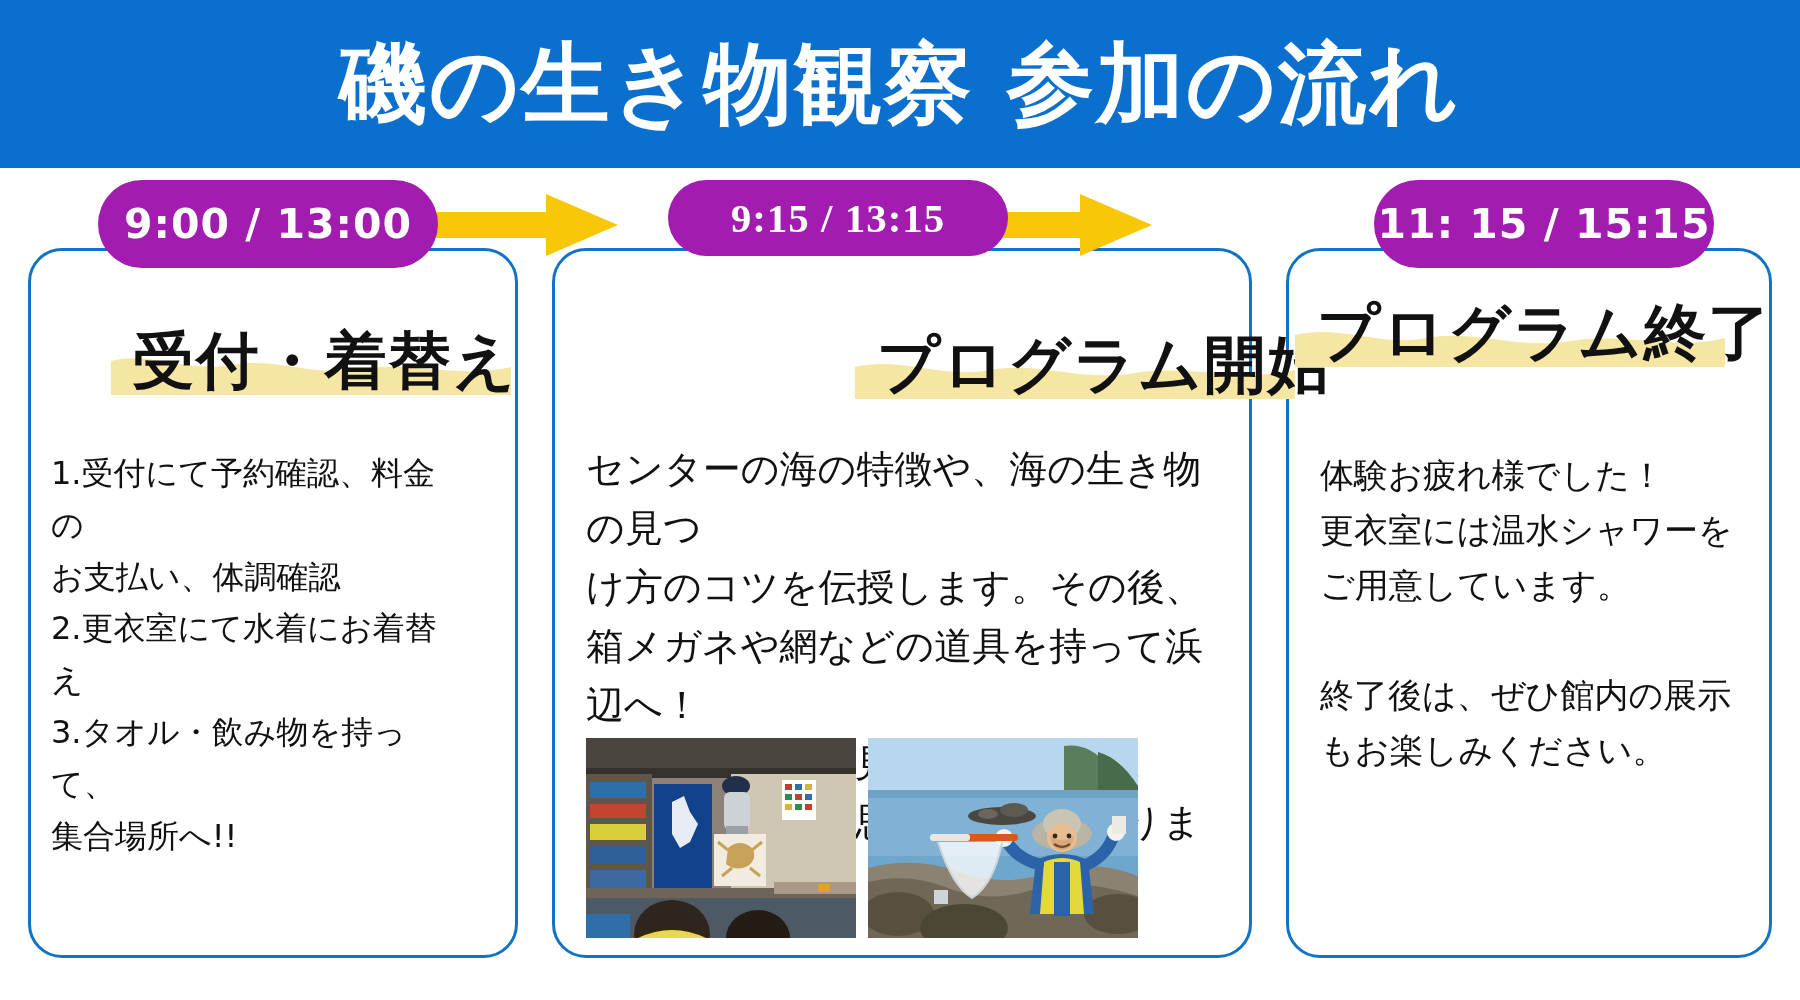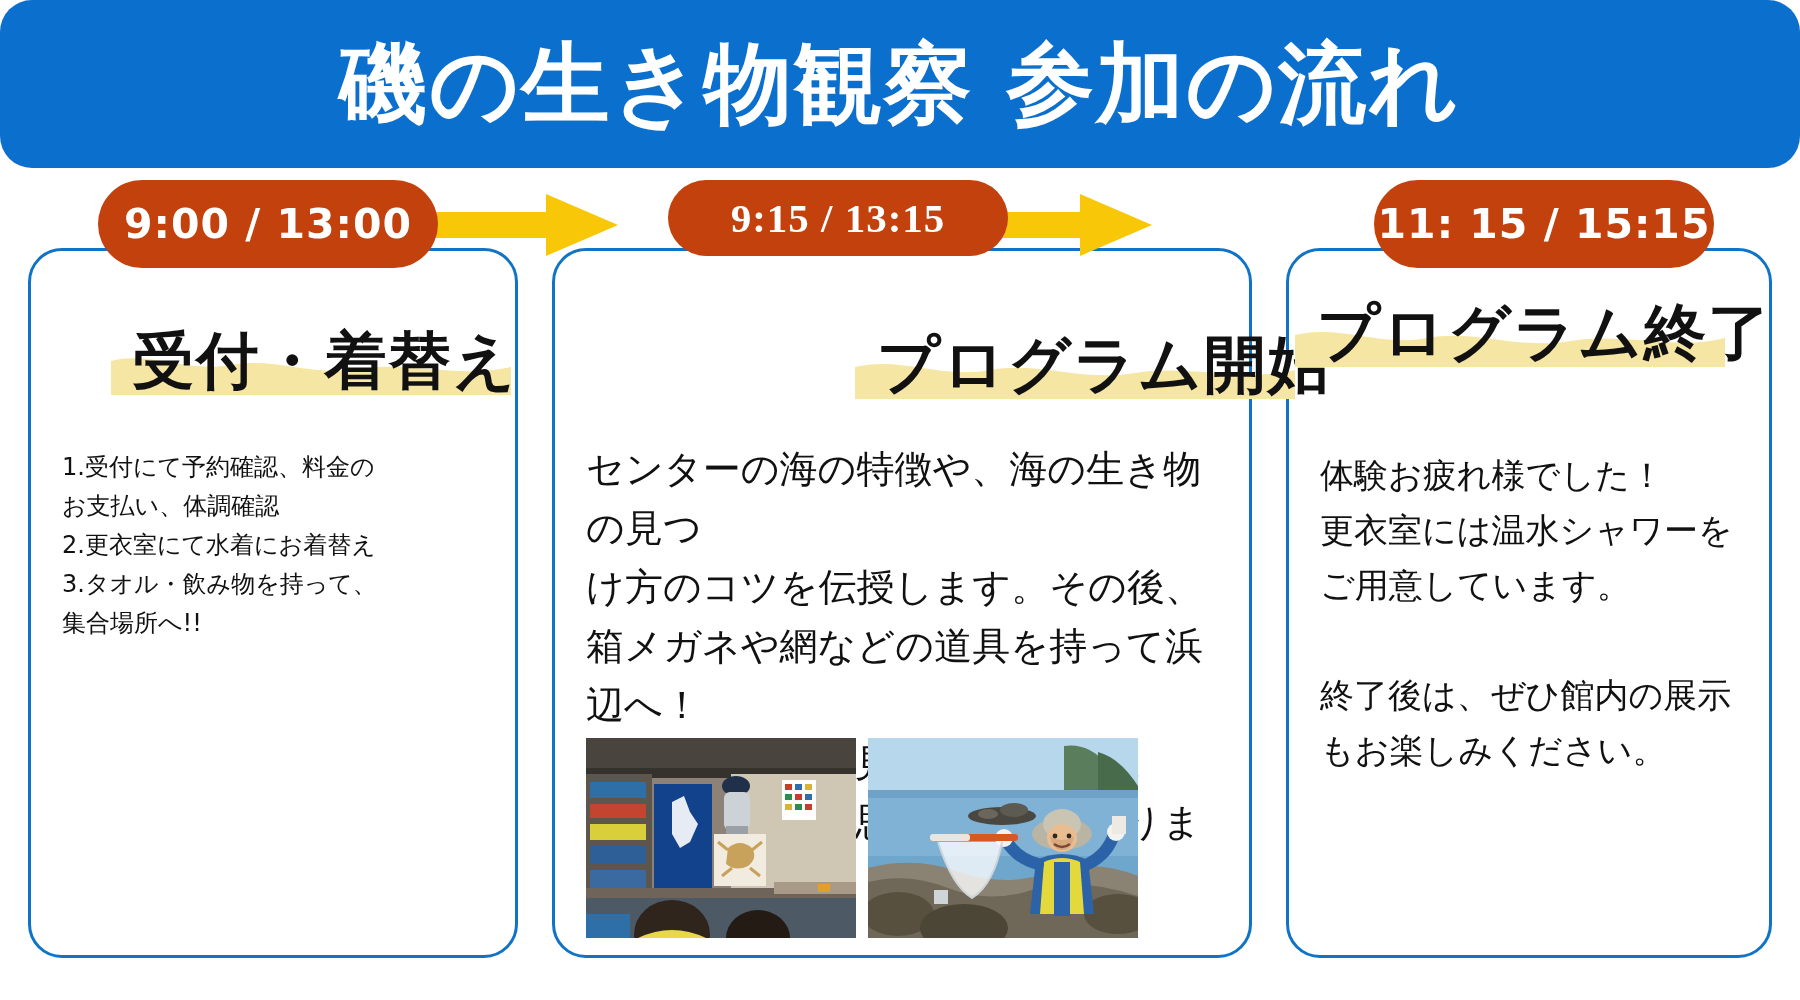--- a/index.html
+++ b/index.html
@@ -8,21 +8,21 @@
     background:#ffffff;
     font-family:"Liberation Sans","DejaVu Sans",sans-serif;
     overflow:hidden;
     position:relative;
   }
 
   
   .banner{
     position:absolute;left:0;top:0;width:1800px;height:168px;
     background:#0b6fce;
-    display:flex;align-items:center;justify-content:center;border-radius:32px;
+    display:flex;align-items:center;justify-content:center;
   }
   .banner-title{
     color:#ffffff;
     font-size:88px;
     font-weight:bold;
     letter-spacing:2px;
     font-family:"DejaVu Sans","Liberation Sans",sans-serif;
     white-space:nowrap;
     line-height:1;
   }
@@ -35,21 +35,21 @@
     background:#ffffff;
     box-sizing:border-box;
   }
   #card1{left:28px;  top:248px; width:490px;  height:710px;}
   #card2{left:552px; top:248px; width:700px;  height:710px;}
   #card3{left:1286px;top:248px; width:486px;  height:710px;}
 
   
   .pill{
     position:absolute;
-    background:#c2410c;
+    background:#a21caf;
     border-radius:60px;
     display:flex;align-items:center;justify-content:center;
     color:#ffffff;
     font-size:41px;
     font-weight:bold;
     letter-spacing:1px;
     white-space:nowrap;
     z-index:5;
     font-family:"DejaVu Sans","Liberation Sans",sans-serif;
   }
@@ -88,21 +88,21 @@
     line-height:1.05;
   }
 
   
   .body-text{
     position:absolute;
     color:#111111;
     font-family:"DejaVu Sans","Liberation Sans",sans-serif;
     white-space:pre-line;
   }
-  #body1{left:62px; top:448px; width:410px; font-size:24px; line-height:1.62;}
+  #body1{left:51px; top:448px; width:410px; font-size:32px; line-height:1.62;}
   #body2{left:586px;top:440px; width:640px; font-size:38px; line-height:1.55;}
   #body3{left:1320px;top:448px;width:420px; font-size:34px; line-height:1.62;}
 
   
   .photos{
     position:absolute;left:586px;top:738px;
     display:flex;gap:12px;
   }
   .photo{
     width:270px;height:200px;

